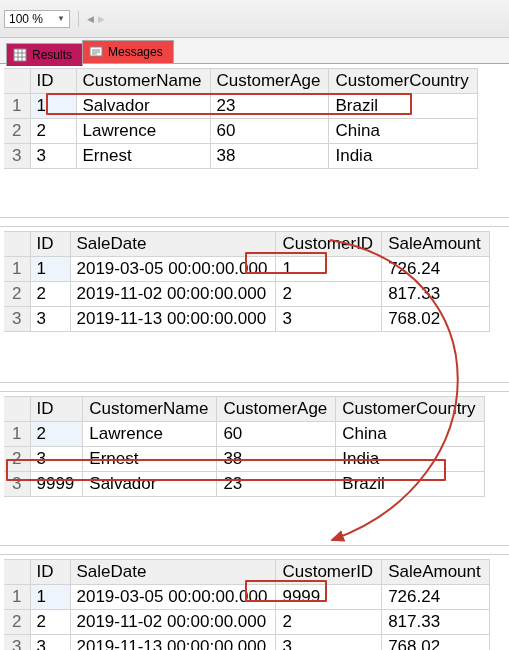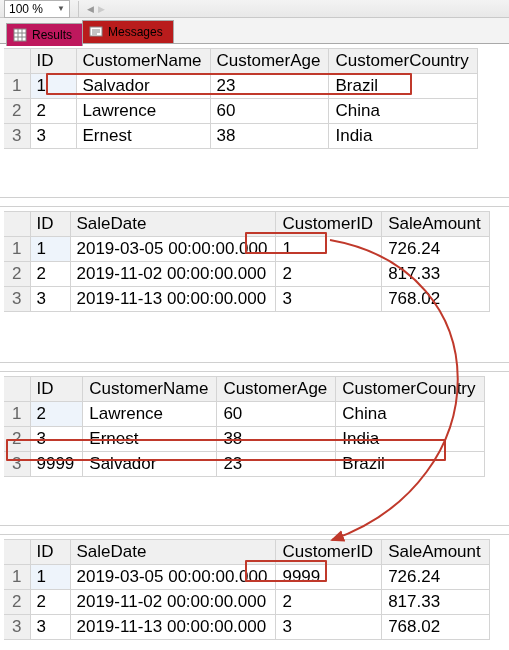--- a/index.html
+++ b/index.html
@@ -6,21 +6,21 @@
   body {
     margin: 0;
     font-family: "Segoe UI", Tahoma, sans-serif;
     font-size: 12px;
     background: #fff;
     color: #000;
     width: 509px;
   }
   
   .toolbar {
-    height: 18px;
+    height: 38px;
     background: linear-gradient(#f3f3f3, #e8e8e8);
     border-bottom: 1px solid #c9c9c9;
     display: flex;
     align-items: center;
     padding: 0 4px;
     gap: 4px;
   }
   .zoom {
     background: #fff;
     border: 1px solid #b3b3b3;
@@ -62,21 +62,21 @@
     border: 1px solid #a9a9a9;
     border-bottom: none;
     background: #be185d;
     position: relative;
     top: 3px;
     cursor: pointer;
     font-size: 12px;
     margin-right: -1px;
   }
   .tab.inactive {
-    background: #b91c1c;
+    background: #ef4444;
     top: 0;
   }
   .tab-icon { width: 14px; height: 14px; display:inline-block; }
   
   .panes {
     padding: 0;
   }
   .pane {
     border-top: 1px solid #d0d0d0;
     border-bottom: 1px solid #d0d0d0;

